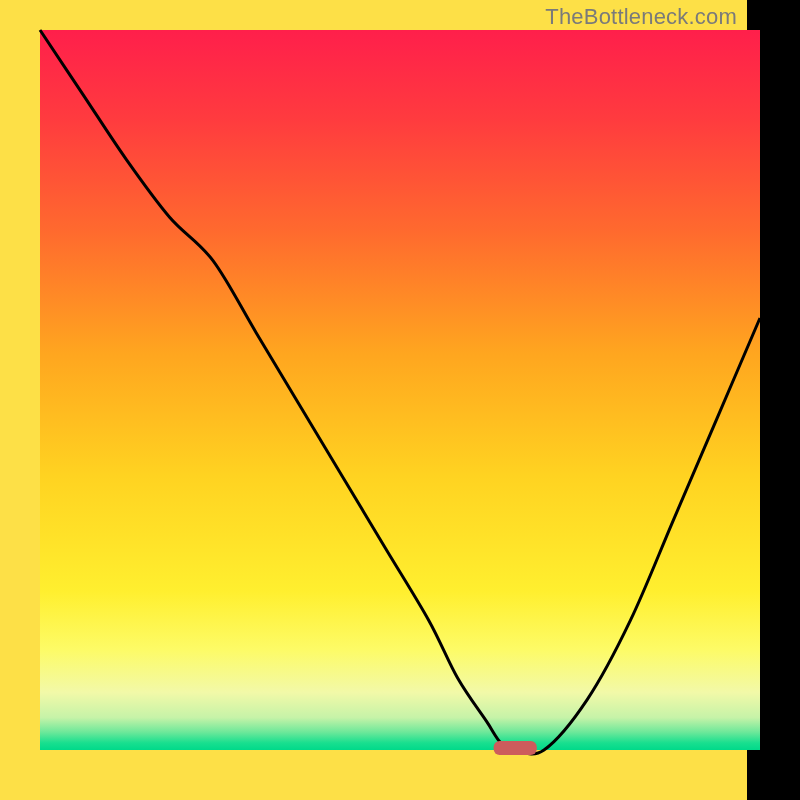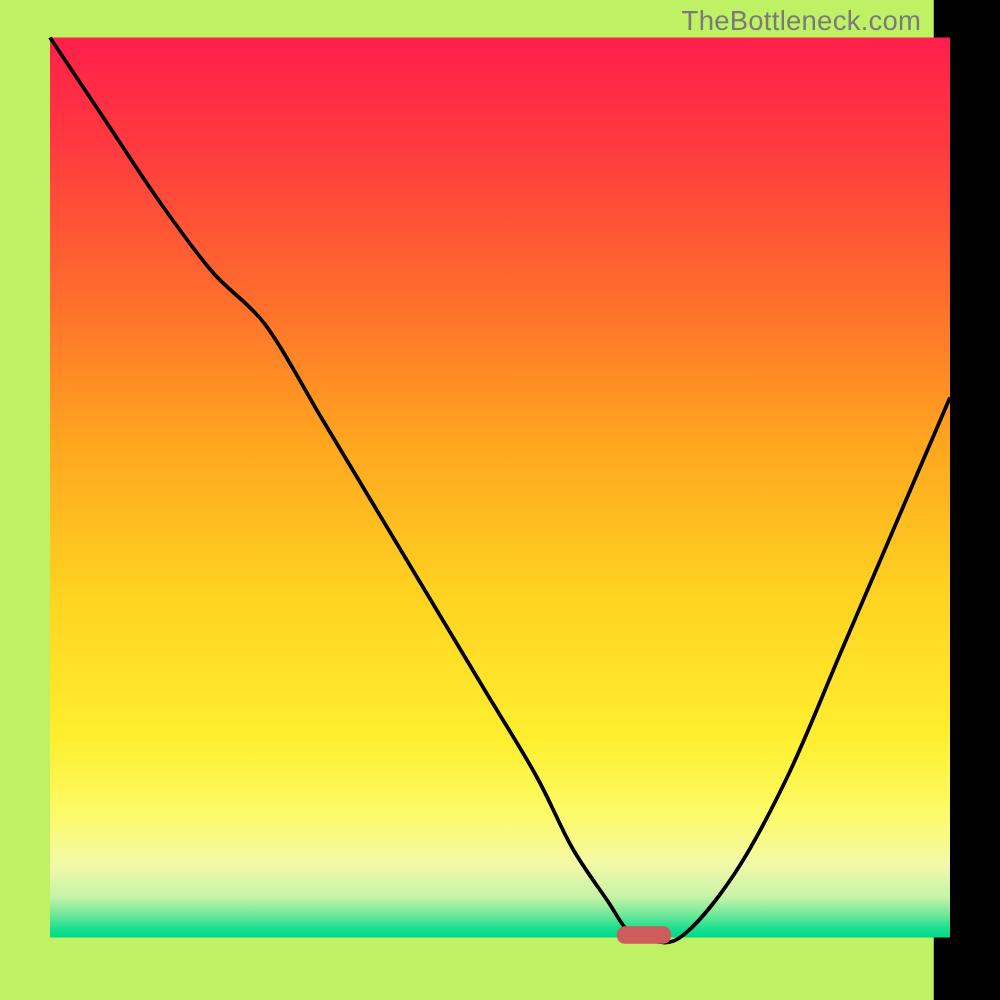--- a/index.html
+++ b/index.html
@@ -7,21 +7,21 @@
     padding: 0;
     width: 800px;
     height: 800px;
     background: #000;
     overflow: hidden;
   }
   .frame {
     position: relative;
     width: 747px;
     height: 800px;
-    background: #bef264;
+    background: #fde047;
   }
   .watermark {
     position: absolute;
     top: 4px;
     right: 10px;
     font-family: Arial, Helvetica, sans-serif;
     font-size: 22px;
     color: #7a7a7a;
     font-weight: 500;
     letter-spacing: 0.2px;

